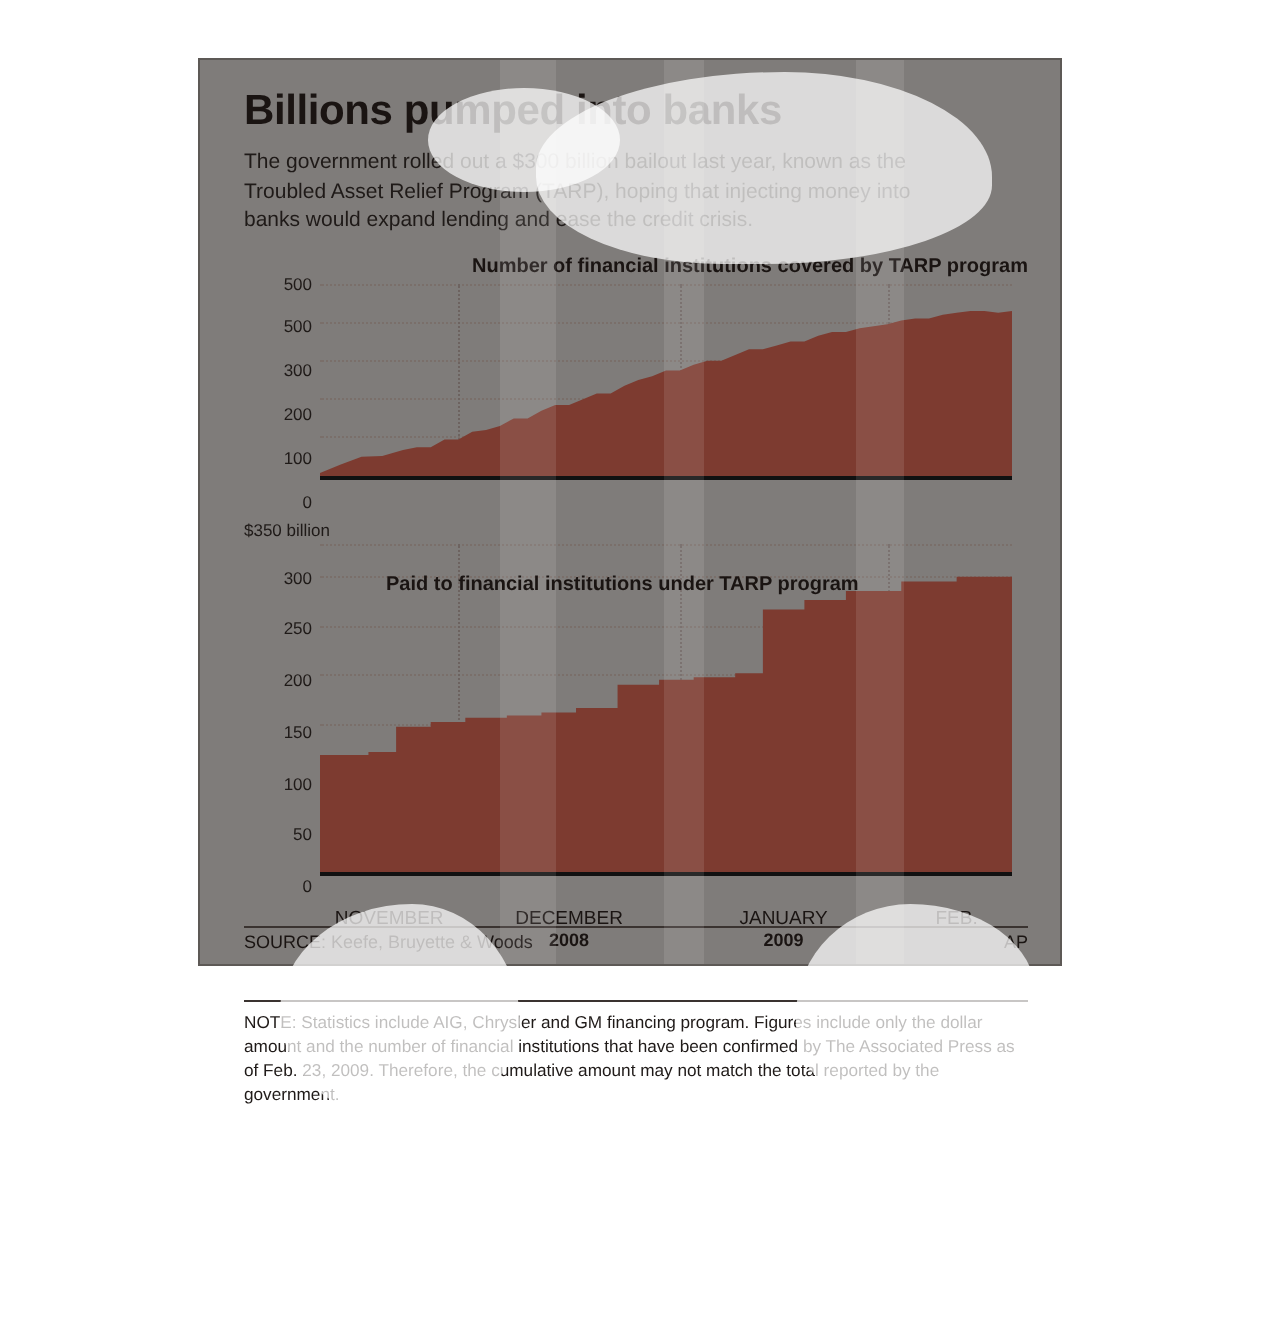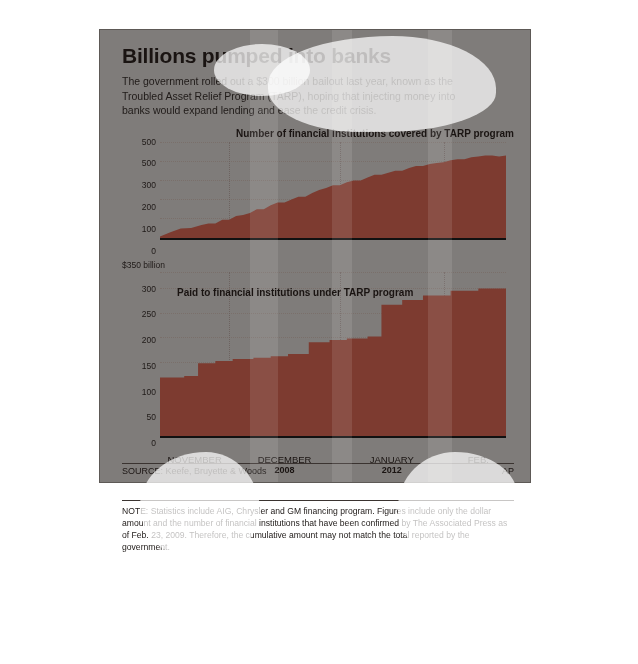--- a/index.html
+++ b/index.html
@@ -112,21 +112,21 @@
   }
 
   #axis-label {
     font-size: 8.5px;
     color: #1f1a18;
     margin: 6px 0 2px 0;
   }
 
   #chart2-label {
     position: absolute;
-    left: 55px;
+    left: 71px;
     top: 14px;
     font-size: 10px;
     font-weight: bold;
     color: #1a1412;
     line-height: 1.3;
     z-index: 5;
   }
 
   
   #months {
@@ -283,21 +283,21 @@
       <div class="month" style="left:10%">
         <span>NOVEMBER</span>
         <span class="yr"></span>
       </div>
       <div class="month" style="left:36%">
         <span>DECEMBER</span>
         <span class="yr">2008</span>
       </div>
       <div class="month" style="left:67%">
         <span>JANUARY</span>
-        <span class="yr">2012</span>
+        <span class="yr">2009</span>
       </div>
       <div class="month" style="left:92%">
         <span>FEB.</span>
         <span class="yr"></span>
       </div>
     </div>
 
     <div id="note">NOTE: Statistics include AIG, Chrysler and GM financing program. Figures include only the dollar amount and the number of financial institutions that have been confirmed by The Associated Press as of Feb. 23, 2009. Therefore, the cumulative amount may not match the total reported by the government.</div>
   </div>
 

